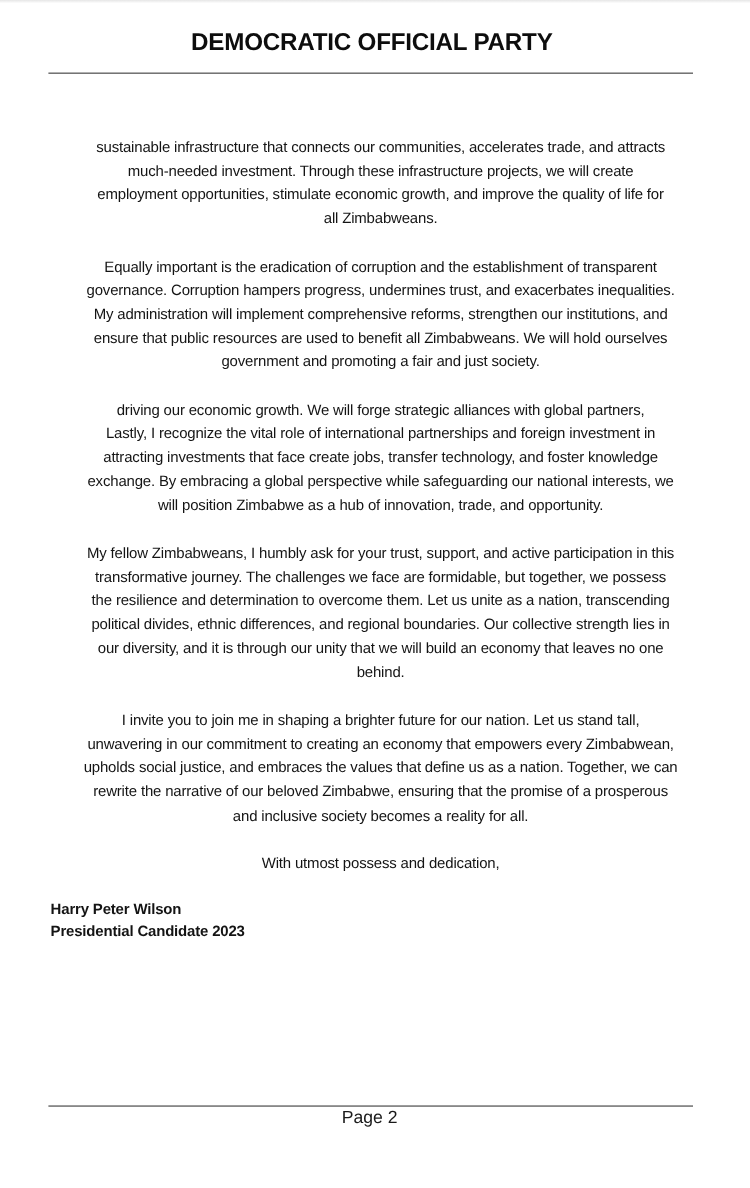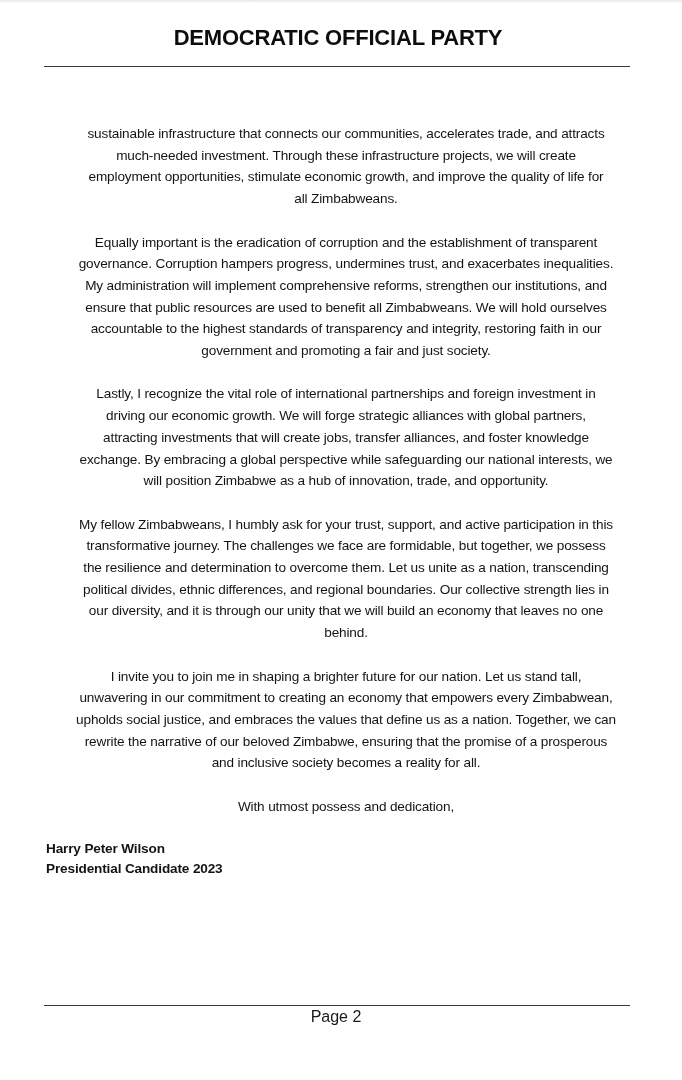--- a/index.html
+++ b/index.html
@@ -86,27 +86,26 @@
     <span class="line">sustainable infrastructure that connects our communities, accelerates trade, and attracts</span>
     <span class="line">much-needed investment. Through these infrastructure projects, we will create</span>
     <span class="line">employment opportunities, stimulate economic growth, and improve the quality of life for</span>
     <span class="line">all Zimbabweans.</span>
   </p>
   <p class="para">
     <span class="line">Equally important is the eradication of corruption and the establishment of transparent</span>
     <span class="line">governance. Corruption hampers progress, undermines trust, and exacerbates inequalities.</span>
     <span class="line">My administration will implement comprehensive reforms, strengthen our institutions, and</span>
     <span class="line">ensure that public resources are used to benefit all Zimbabweans. We will hold ourselves</span>
-    <span class="line">accountable to the highest standards of transparency and integrity, restoring faith in our</span>
     <span class="line">government and promoting a fair and just society.</span>
   </p>
   <p class="para">
+    <span class="line">driving our economic growth. We will forge strategic alliances with global partners,</span>
     <span class="line">Lastly, I recognize the vital role of international partnerships and foreign investment in</span>
-    <span class="line">driving our economic growth. We will forge strategic alliances with global partners,</span>
-    <span class="line">attracting investments that will create jobs, transfer alliances, and foster knowledge</span>
+    <span class="line">attracting investments that face create jobs, transfer technology, and foster knowledge</span>
     <span class="line">exchange. By embracing a global perspective while safeguarding our national interests, we</span>
     <span class="line">will position Zimbabwe as a hub of innovation, trade, and opportunity.</span>
   </p>
   <p class="para">
     <span class="line">My fellow Zimbabweans, I humbly ask for your trust, support, and active participation in this</span>
     <span class="line">transformative journey. The challenges we face are formidable, but together, we possess</span>
     <span class="line">the resilience and determination to overcome them. Let us unite as a nation, transcending</span>
     <span class="line">political divides, ethnic differences, and regional boundaries. Our collective strength lies in</span>
     <span class="line">our diversity, and it is through our unity that we will build an economy that leaves no one</span>
     <span class="line">behind.</span>

